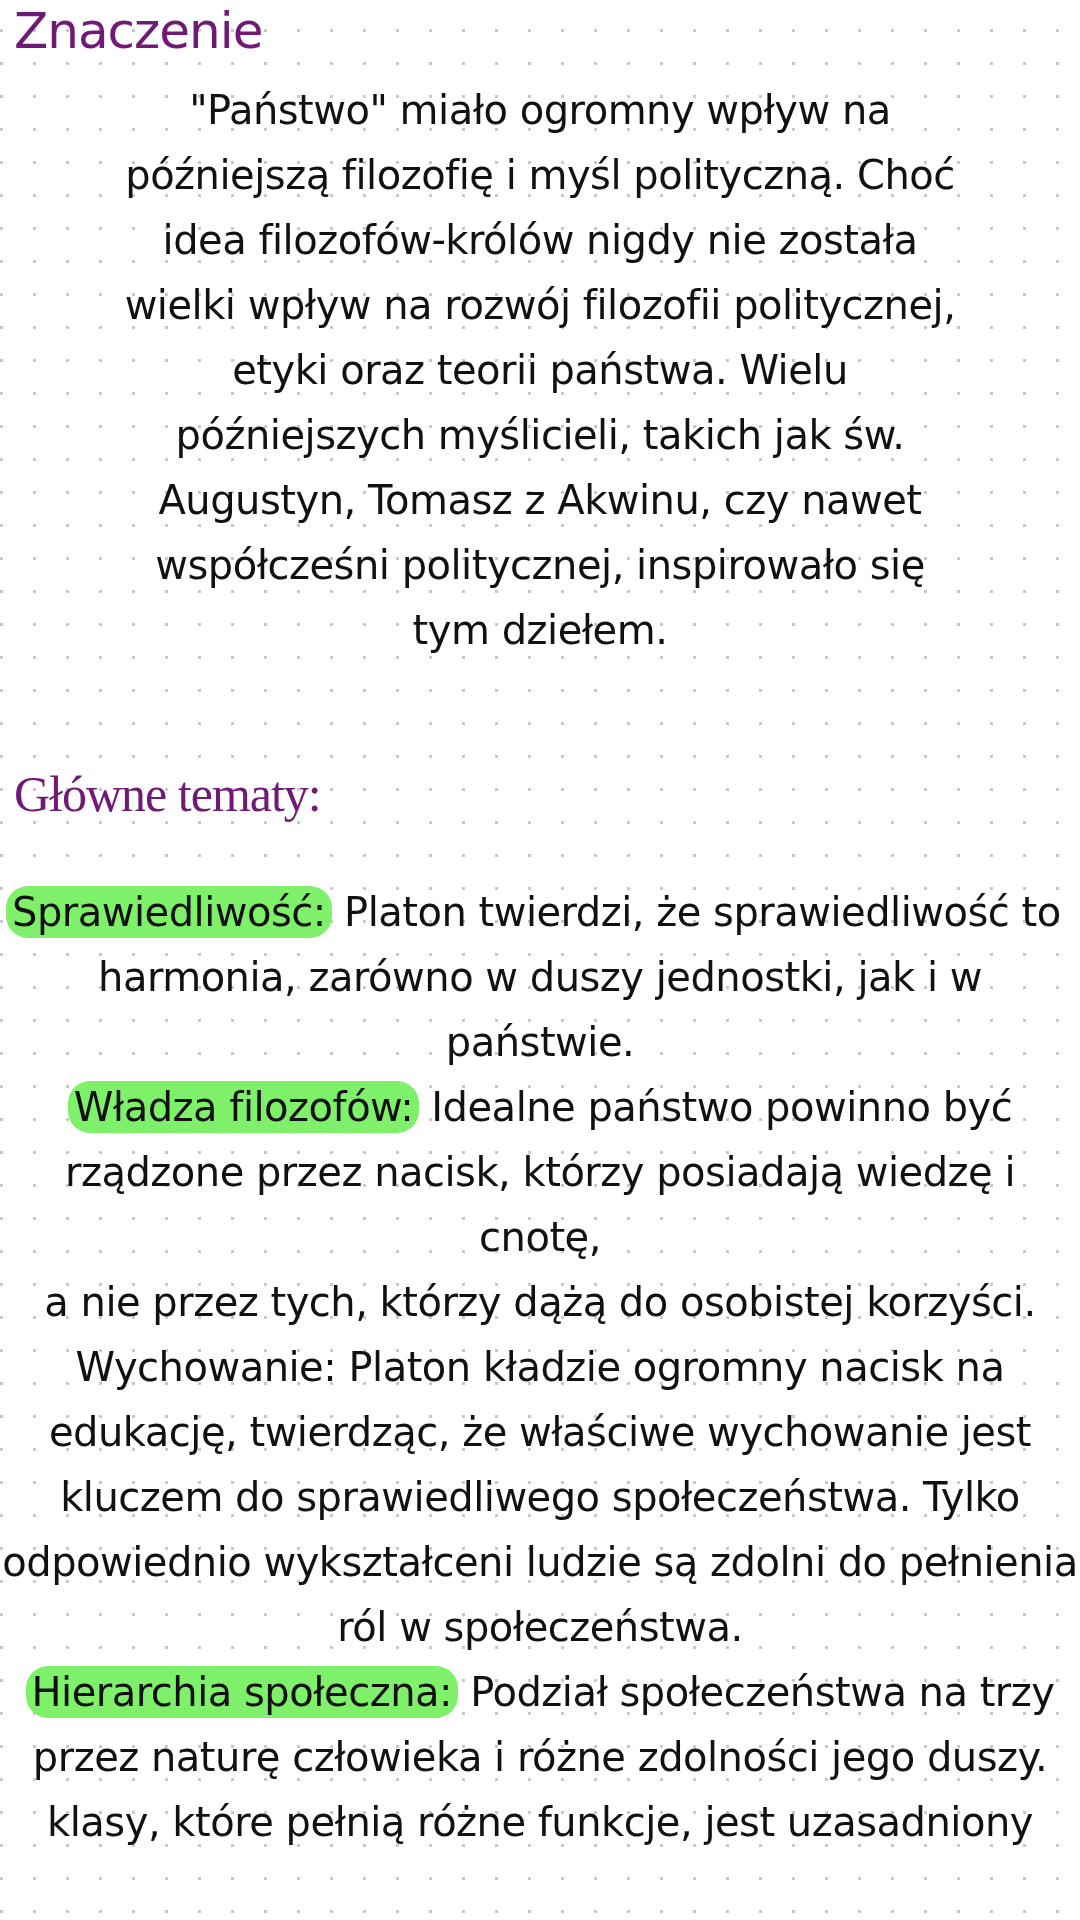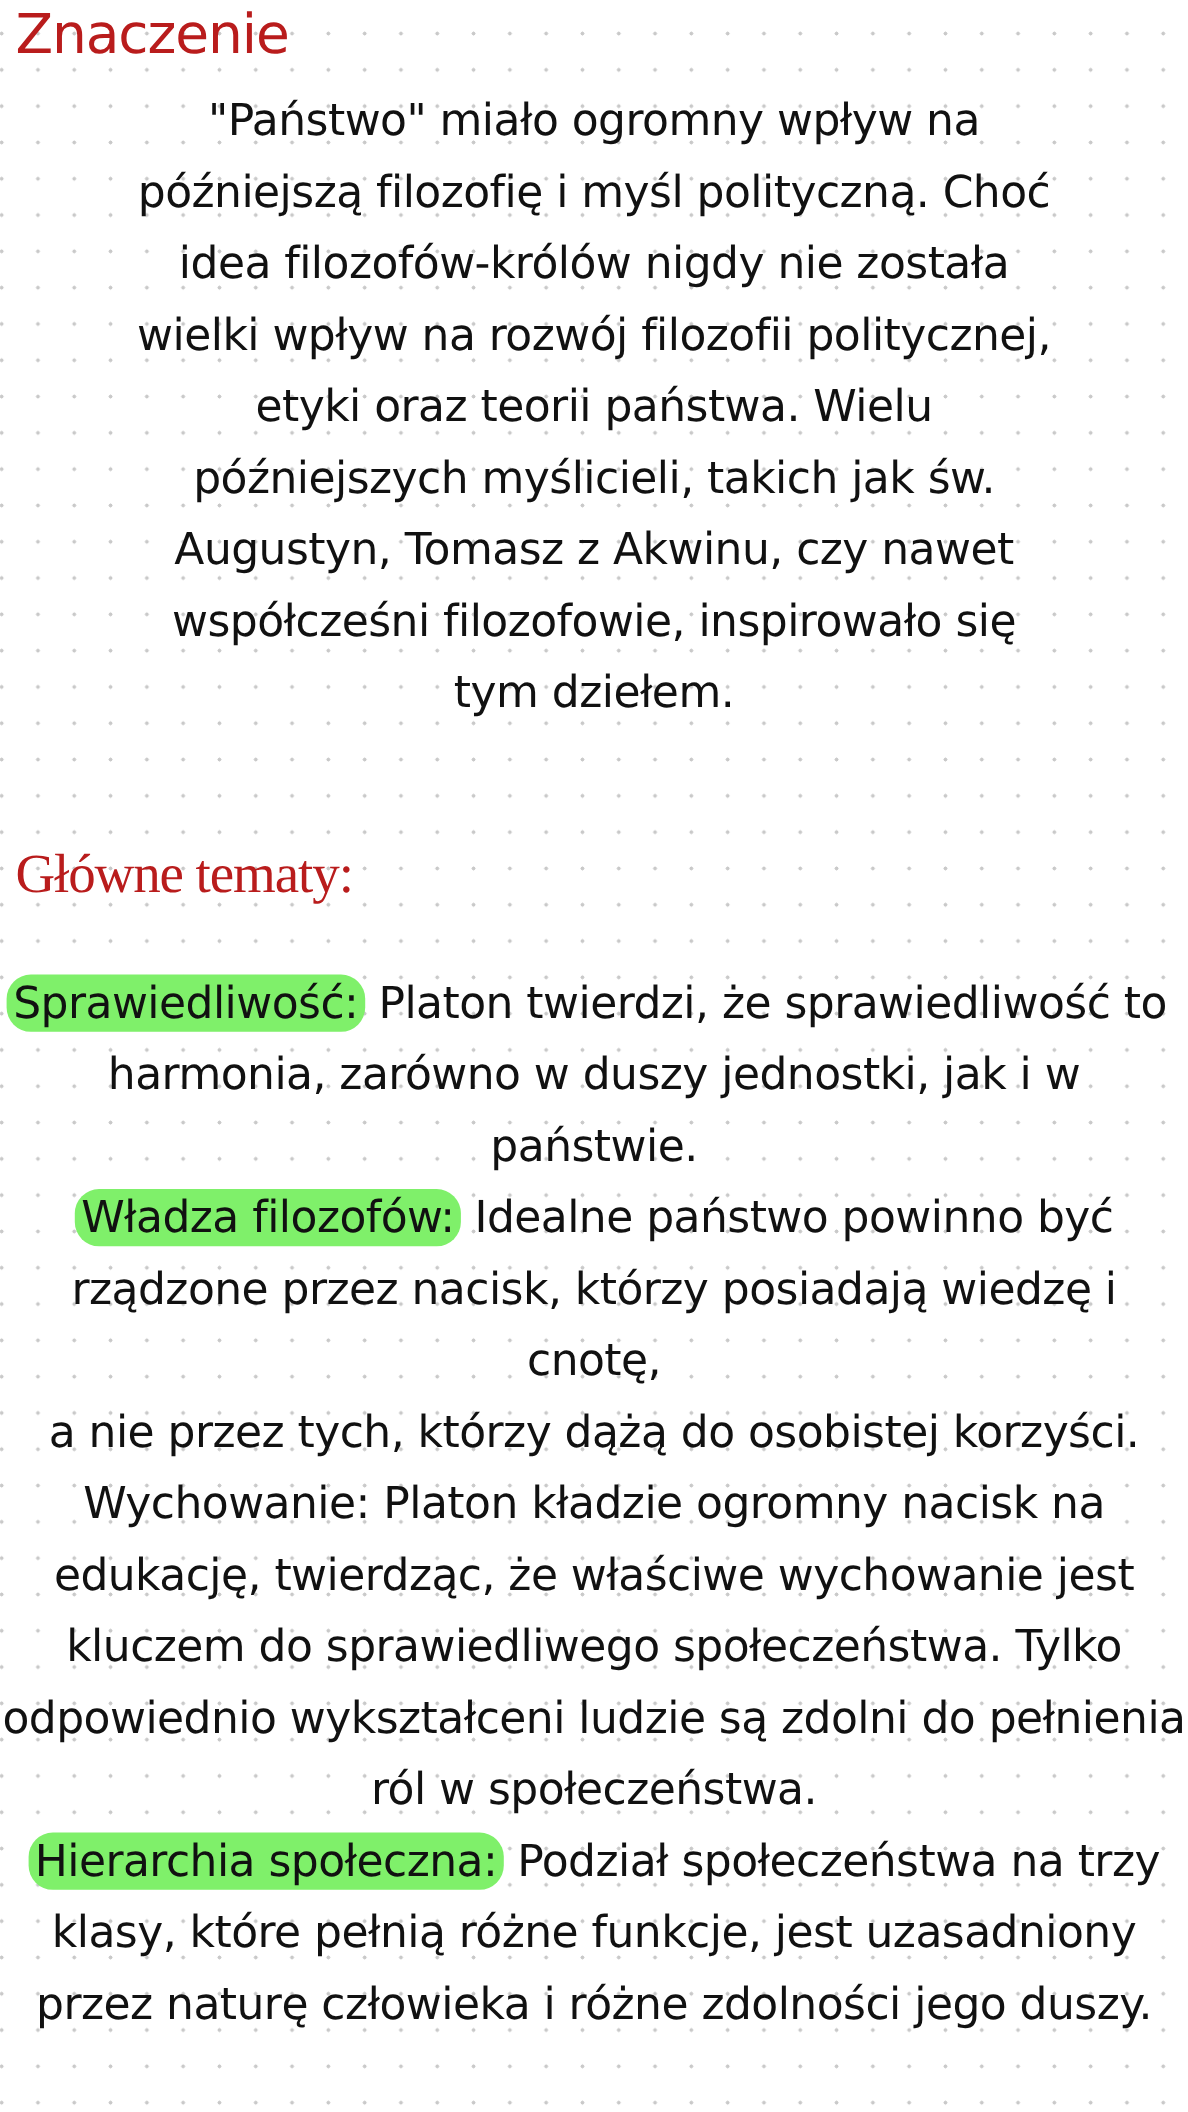--- a/index.html
+++ b/index.html
@@ -14,21 +14,21 @@
     background-image: radial-gradient(circle, #c9c9c9 1.6px, transparent 2px);
     background-size: 33px 33px;
     background-position: 18px 14px;
     font-family: "DejaVu Sans", sans-serif;
     color: #111;
     position: relative;
   }
   .heading {
     position: absolute;
     left: 14px;
-    color: #b91c1c;
+    color: #701a75;
     font-size: 50px;
     font-weight: normal;
     margin: 0;
     letter-spacing: -1px;
   }
   .para {
     position: absolute;
     left: 0;
     width: 1080px;
     text-align: center;
@@ -49,21 +49,21 @@
 <h1 class="heading" style="top:2px;">Znaczenie</h1>
 
 <div class="para" style="top:78px;">
   <div>"Państwo" miało ogromny wpływ na</div>
   <div>późniejszą filozofię i myśl polityczną. Choć</div>
   <div>idea filozofów-królów nigdy nie została</div>
   <div>wielki wpływ na rozwój filozofii politycznej,</div>
   <div>etyki oraz teorii państwa. Wielu</div>
   <div>późniejszych myślicieli, takich jak św.</div>
   <div>Augustyn, Tomasz z Akwinu, czy nawet</div>
-  <div>współcześni filozofowie, inspirowało się</div>
+  <div>współcześni politycznej, inspirowało się</div>
   <div>tym dziełem.</div>
 </div>
 
 <h1 class="heading" style="top:765px;font-family:Liberation Serif, serif;">Główne tematy:</h1>
 
 <div class="para" style="top:880px;">
   <div>
     <div style="text-align:left;padding-left:6px;">
       <span class="hl">Sprawiedliwość:</span><span> Platon twierdzi, że sprawiedliwość to</span>
     </div>
@@ -81,16 +81,16 @@
     <div>Wychowanie: Platon kładzie ogromny nacisk na</div>
     <div>edukację, twierdząc, że właściwe wychowanie jest</div>
     <div>kluczem do sprawiedliwego społeczeństwa. Tylko</div>
     <div>odpowiednio wykształceni ludzie są zdolni do pełnienia</div>
     <div>ról w społeczeństwa.</div>
   </div>
   <div>
     <div>
       <span class="hl">Hierarchia społeczna:</span><span> Podział społeczeństwa na trzy</span>
     </div>
+    <div>przez naturę człowieka i różne zdolności jego duszy.</div>
     <div>klasy, które pełnią różne funkcje, jest uzasadniony</div>
-    <div>przez naturę człowieka i różne zdolności jego duszy.</div>
   </div>
 </div>
 
 </body></html>

